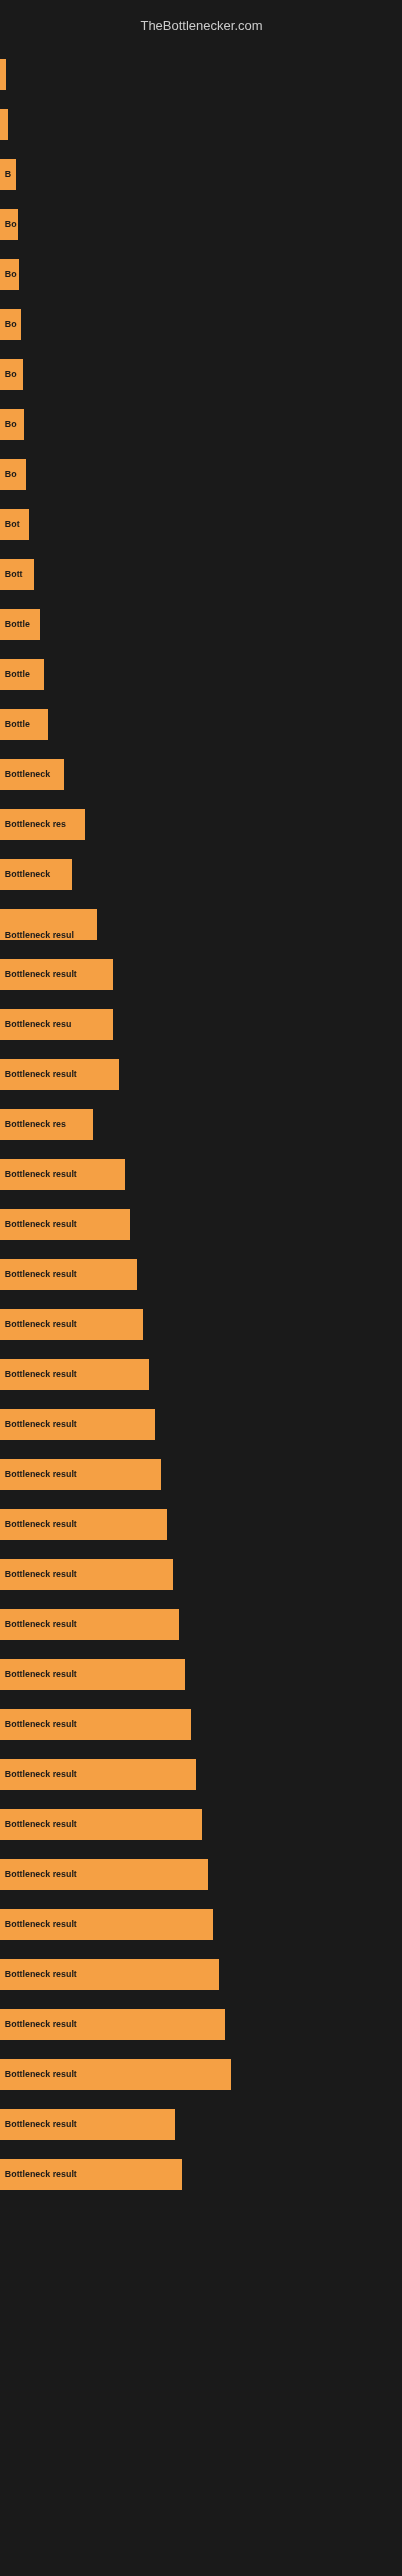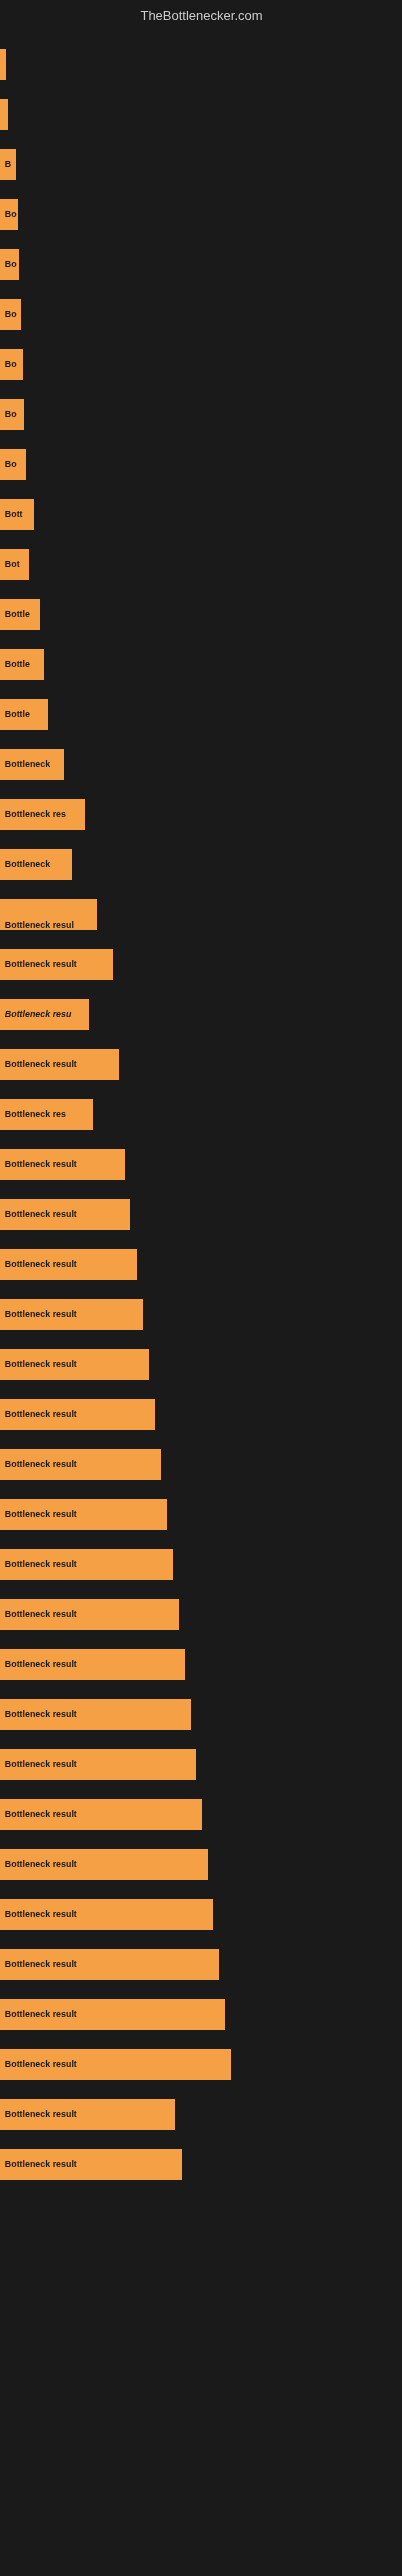--- a/index.html
+++ b/index.html
@@ -15,20 +15,21 @@
       min-height: 2576px;
       overflow-x: hidden;
     }
 
     .header {
       text-align: center;
       padding: 8px 0 12px 0;
       color: #cccccc;
       font-size: 13px;
       font-weight: normal;
+      margin-top: 10px;
     }
 
     .bars-container {
       display: flex;
       flex-direction: column;
       gap: 0px;
       padding: 4px 0;
     }
 
     .bar-row {
@@ -104,30 +105,30 @@
       <div class="bar" style="width: 24px;">
         <span class="bar-label">Bo</span>
       </div>
     </div>
     <div class="bar-row">
       <div class="bar" style="width: 26px;">
         <span class="bar-label">Bo</span>
       </div>
     </div>
     <div class="bar-row">
+      <div class="bar" style="width: 29px;">
+        <span class="bar-label">Bot</span>
+      </div>
+    </div>
+    <div class="bar-row">
       <div class="bar" style="width: 34px;">
         <span class="bar-label">Bott</span>
       </div>
     </div>
     <div class="bar-row">
-      <div class="bar" style="width: 29px;">
-        <span class="bar-label">Bot</span>
-      </div>
-    </div>
-    <div class="bar-row">
       <div class="bar" style="width: 40px;">
         <span class="bar-label">Bottle</span>
       </div>
     </div>
     <div class="bar-row">
       <div class="bar" style="width: 44px;">
         <span class="bar-label">Bottle</span>
       </div>
     </div>
     <div class="bar-row">
@@ -154,21 +155,21 @@
       <div class="bar" style="width: 97px; align-items: flex-end;">
         <span class="bar-label">Bottleneck resul</span>
       </div>
     </div>
     <div class="bar-row">
       <div class="bar" style="width: 113px;">
         <span class="bar-label">Bottleneck result</span>
       </div>
     </div>
     <div class="bar-row">
-      <div class="bar" style="width: 89px; font-style: italic;">
+      <div class="bar" style="width: 113px;">
         <span class="bar-label">Bottleneck resu</span>
       </div>
     </div>
     <div class="bar-row">
       <div class="bar" style="width: 119px;">
         <span class="bar-label">Bottleneck result</span>
       </div>
     </div>
     <div class="bar-row">
       <div class="bar" style="width: 93px;">

